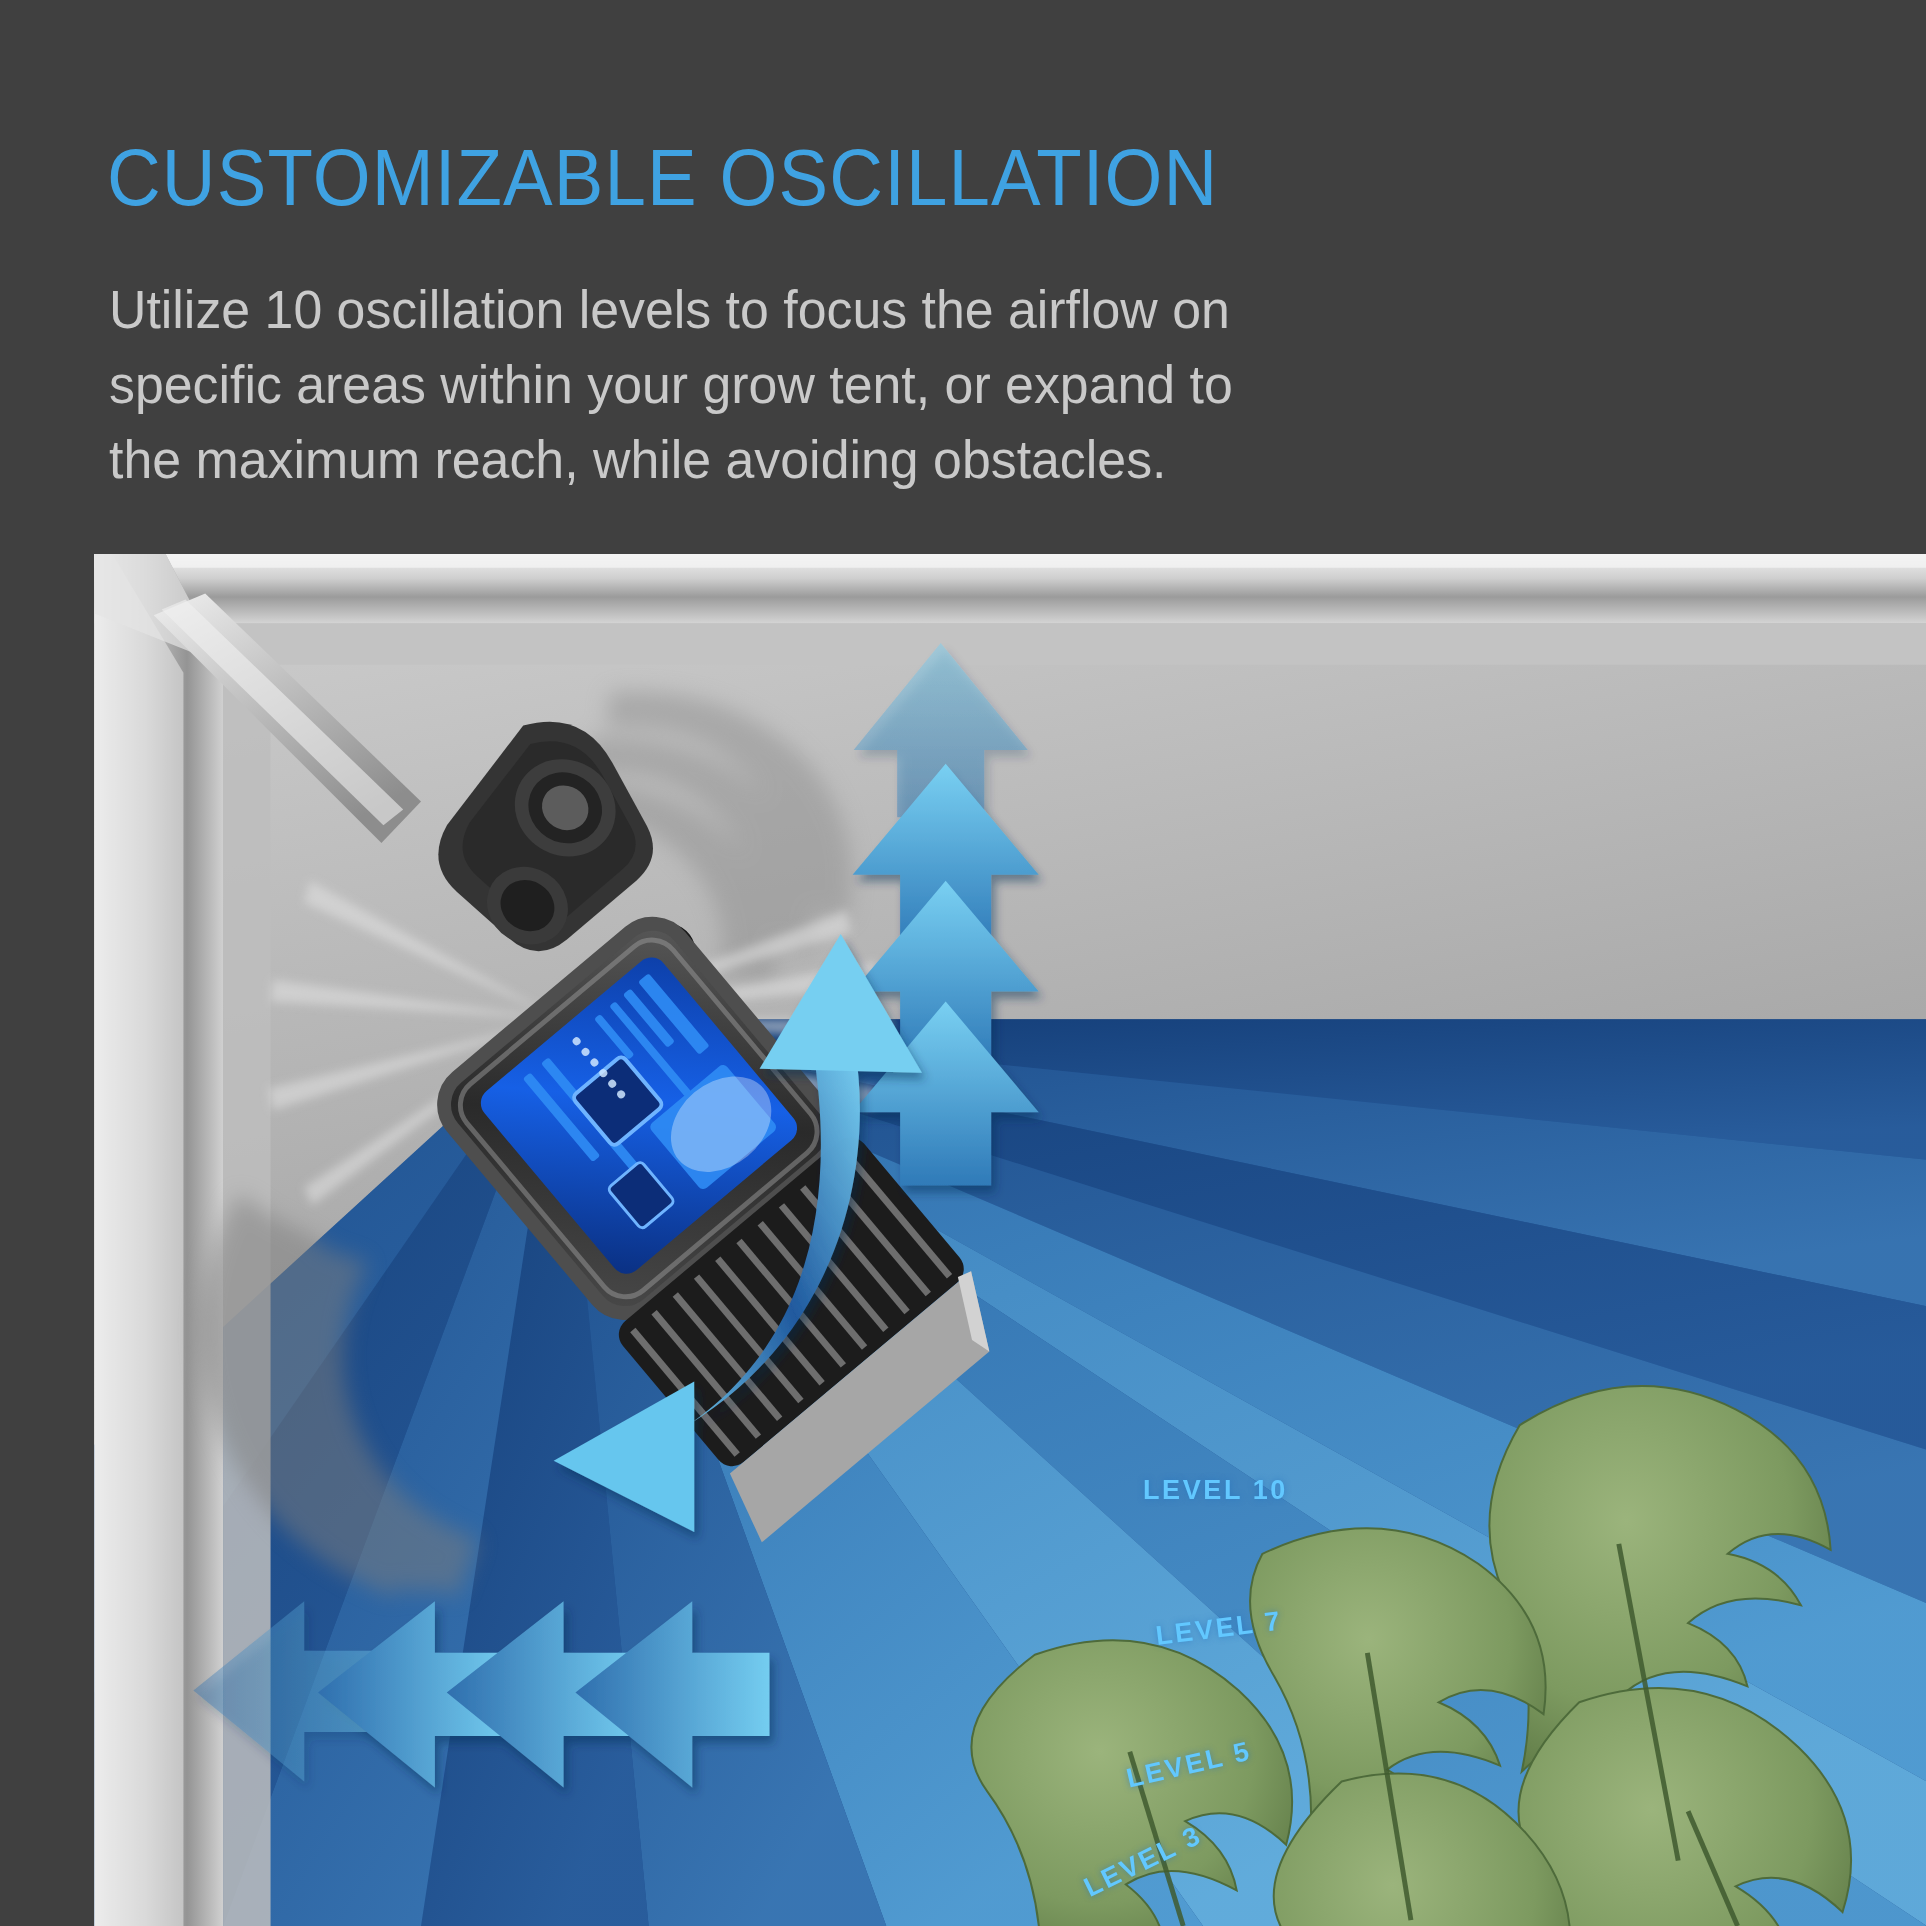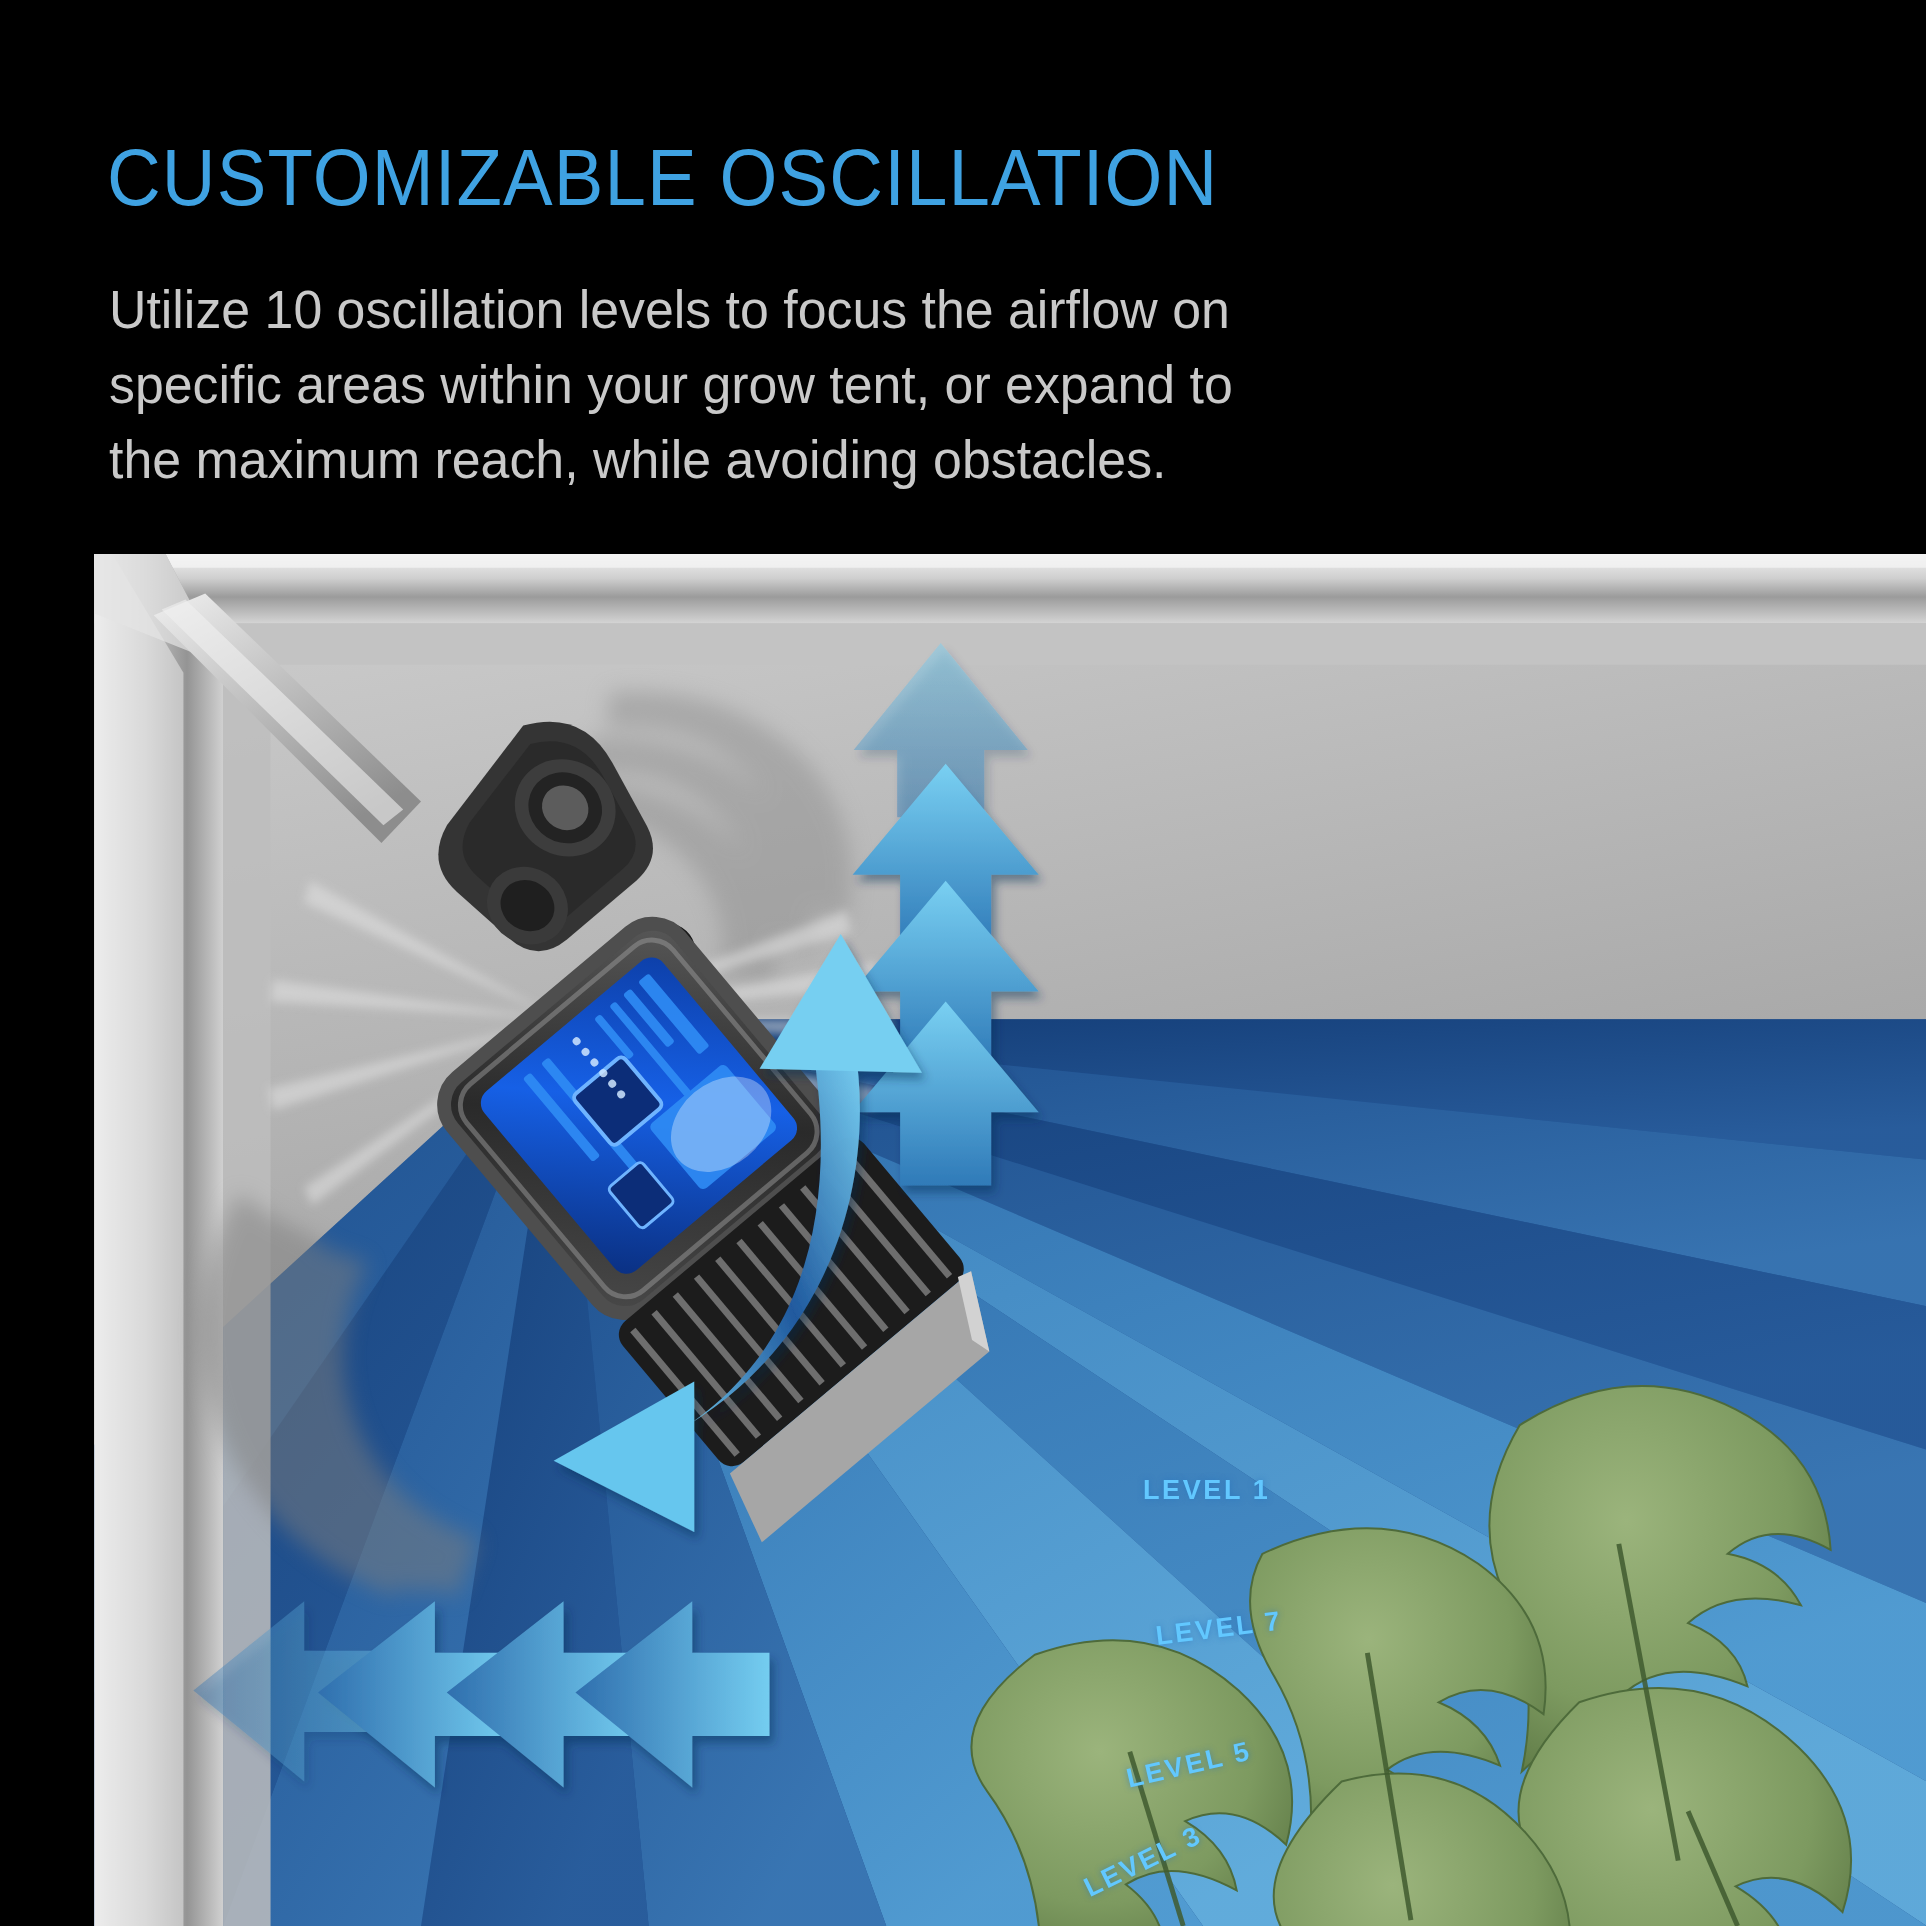--- a/index.html
+++ b/index.html
@@ -1,19 +1,19 @@
 <!DOCTYPE html>
 <html><head>
 <meta charset="utf-8">
 <style>
   * { margin:0; padding:0; box-sizing:border-box; }
   html,body { width:1927px; height:1927px; background:#141414; overflow:hidden; }
   body { font-family:"Liberation Sans", sans-serif; }
 
-  #stage { position:relative; width:1927px; height:1927px; background:#000000; }
+  #stage { position:relative; width:1927px; height:1927px; background:#404040; }
 
   
   #headline{
     position:absolute; left:107px; top:132px;
     font-size:80px; letter-spacing:1.2px; font-weight:400;
     color:#3fa2e2; white-space:nowrap;
     font-family:"Liberation Sans", sans-serif;
     transform:scaleX(0.93); transform-origin:left center;
   }
   #subcopy{
@@ -336,20 +336,20 @@
           <path d="M1540 1000 L1600 1320"></path>
           <path d="M1286 1110 L1330 1380"></path>
           <path d="M1046 1210 L1100 1386"></path>
           <path d="M1610 1270 L1660 1386"></path>
         </g>
       </g>
 
       <rect x="0" y="0" width="1851" height="1386" fill="none"></rect>
     </svg>
 
-    <div class="lvl" style="left:1049px; top:921px; transform:rotate(0deg);">LEVEL 1</div>
+    <div class="lvl" style="left:1049px; top:921px; transform:rotate(0deg);">LEVEL 10</div>
     <div class="lvl" style="left:1062px; top:1067px; transform:rotate(-7deg);">LEVEL 7</div>
     <div class="lvl" style="left:1033px; top:1210px; transform:rotate(-13deg);">LEVEL 5</div>
     <div class="lvl" style="left:992px; top:1320px; transform:rotate(-26deg);">LEVEL 3</div>
 
   </div>
 </div>
 
 
 </body></html>

